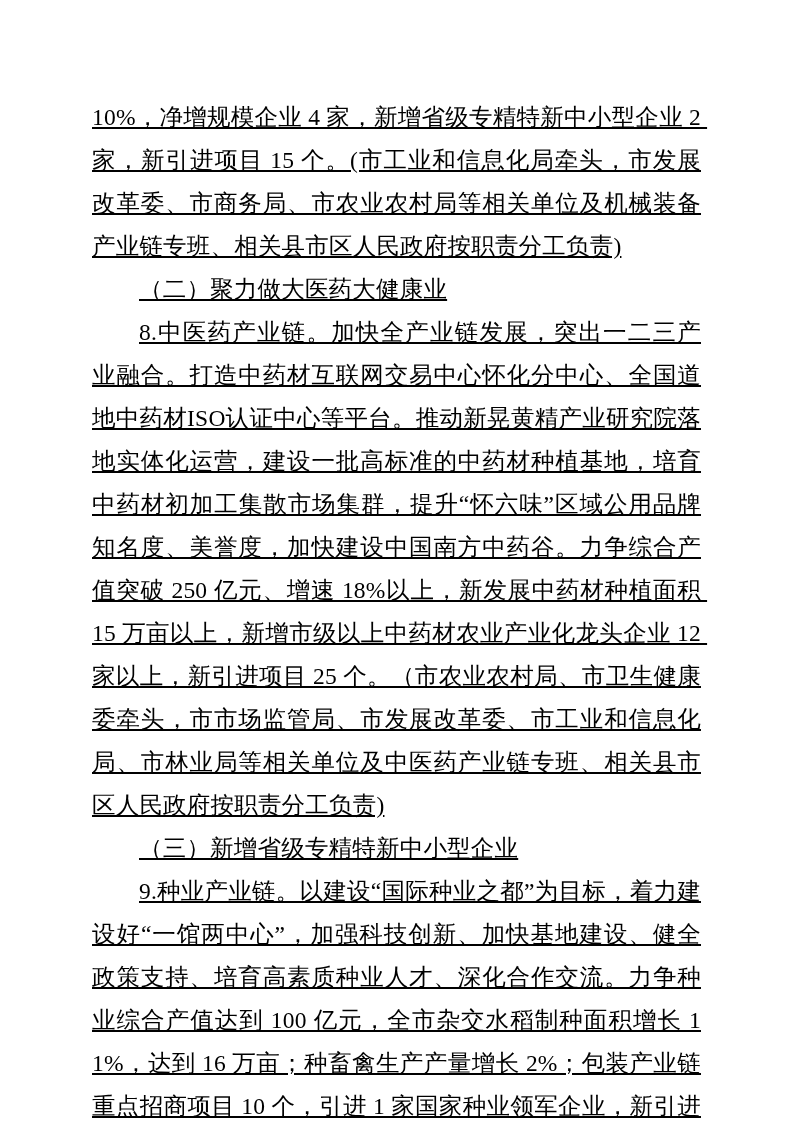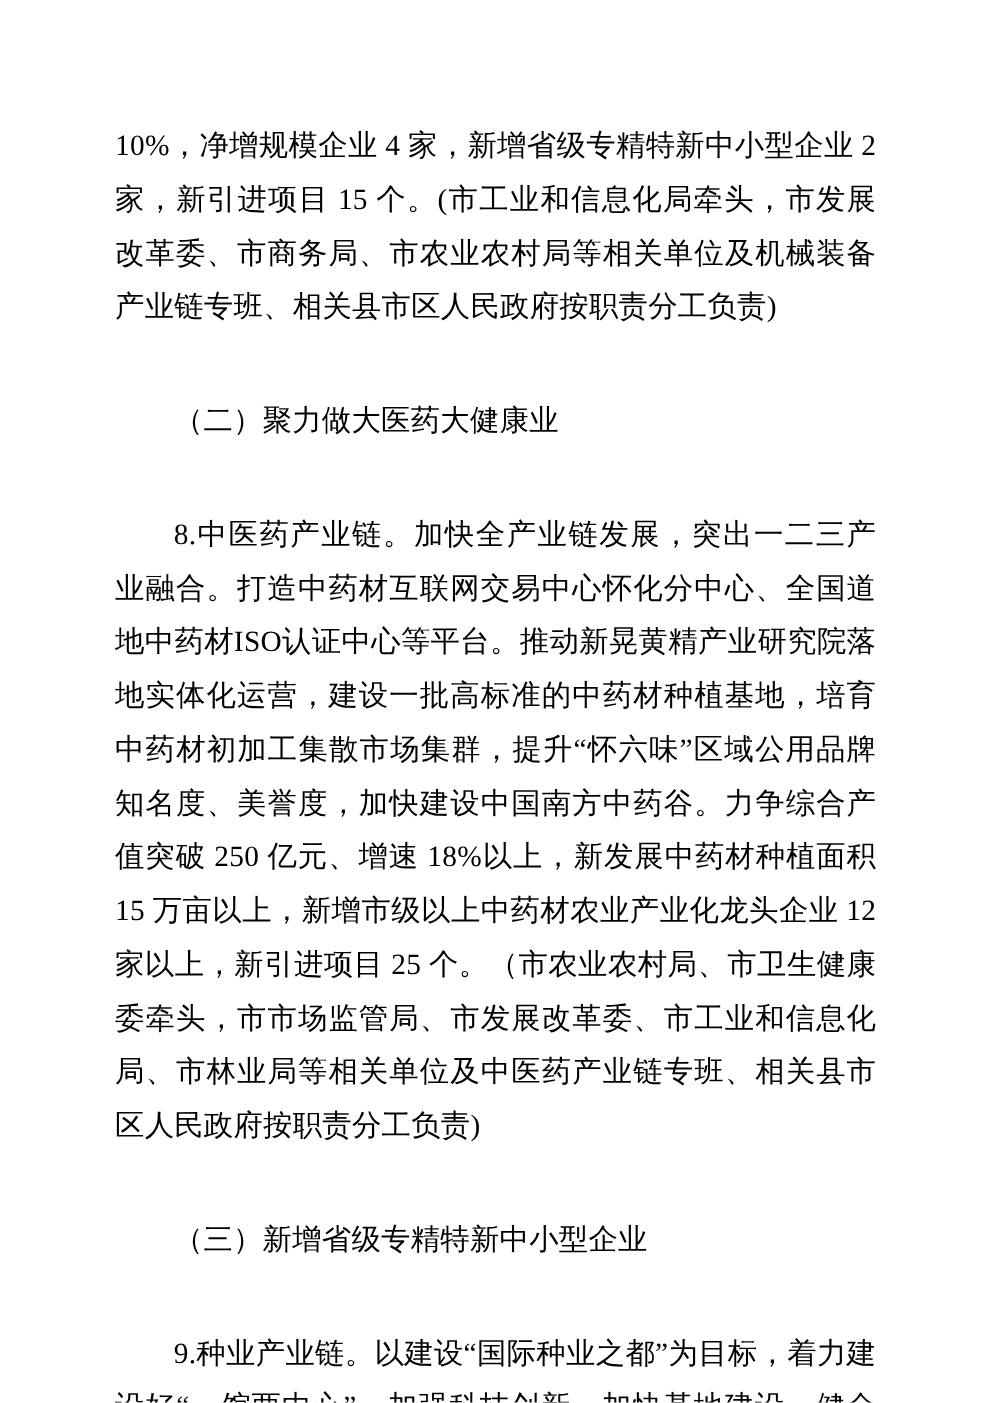--- a/index.html
+++ b/index.html
@@ -14,37 +14,37 @@
     color: #000000;
     overflow: hidden;
   }
   .page {
     position: relative;
     width: 793px;
     height: 1122px;
     background: #ffffff;
     box-sizing: border-box;
     padding: 96px 92px 60px 92px;
+    text-decoration: underline;
   }
   .doc-body {
     font-size: 23.5px;
     line-height: 43px;
     text-align: justify;
     text-justify: inter-ideograph;
     letter-spacing: 0.2px;
   }
   .para {
     margin: 0;
     text-indent: 0;
     white-space: pre-wrap;
     word-break: break-all;
   }
   .para.indent {
     text-indent: 47px;
-    margin-top: 48px;
   }
 </style>
 </head>
 <body>
 
 <div class="page">
   <div class="doc-body">
     <p class="para">10%，净增规模企业 4 家，新增省级专精特新中小型企业 2 家，新引进项目 15 个。(市工业和信息化局牵头，市发展改革委、市商务局、市农业农村局等相关单位及机械装备产业链专班、相关县市区人民政府按职责分工负责)</p>
     <p class="para indent">（二）聚力做大医药大健康业</p>
     <p class="para indent">8.中医药产业链。加快全产业链发展，突出一二三产业融合。打造中药材互联网交易中心怀化分中心、全国道地中药材ISO认证中心等平台。推动新晃黄精产业研究院落地实体化运营，建设一批高标准的中药材种植基地，培育中药材初加工集散市场集群，提升“怀六味”区域公用品牌知名度、美誉度，加快建设中国南方中药谷。力争综合产值突破 250 亿元、增速 18%以上，新发展中药材种植面积 15 万亩以上，新增市级以上中药材农业产业化龙头企业 12 家以上，新引进项目 25 个。（市农业农村局、市卫生健康委牵头，市市场监管局、市发展改革委、市工业和信息化局、市林业局等相关单位及中医药产业链专班、相关县市区人民政府按职责分工负责)</p>

